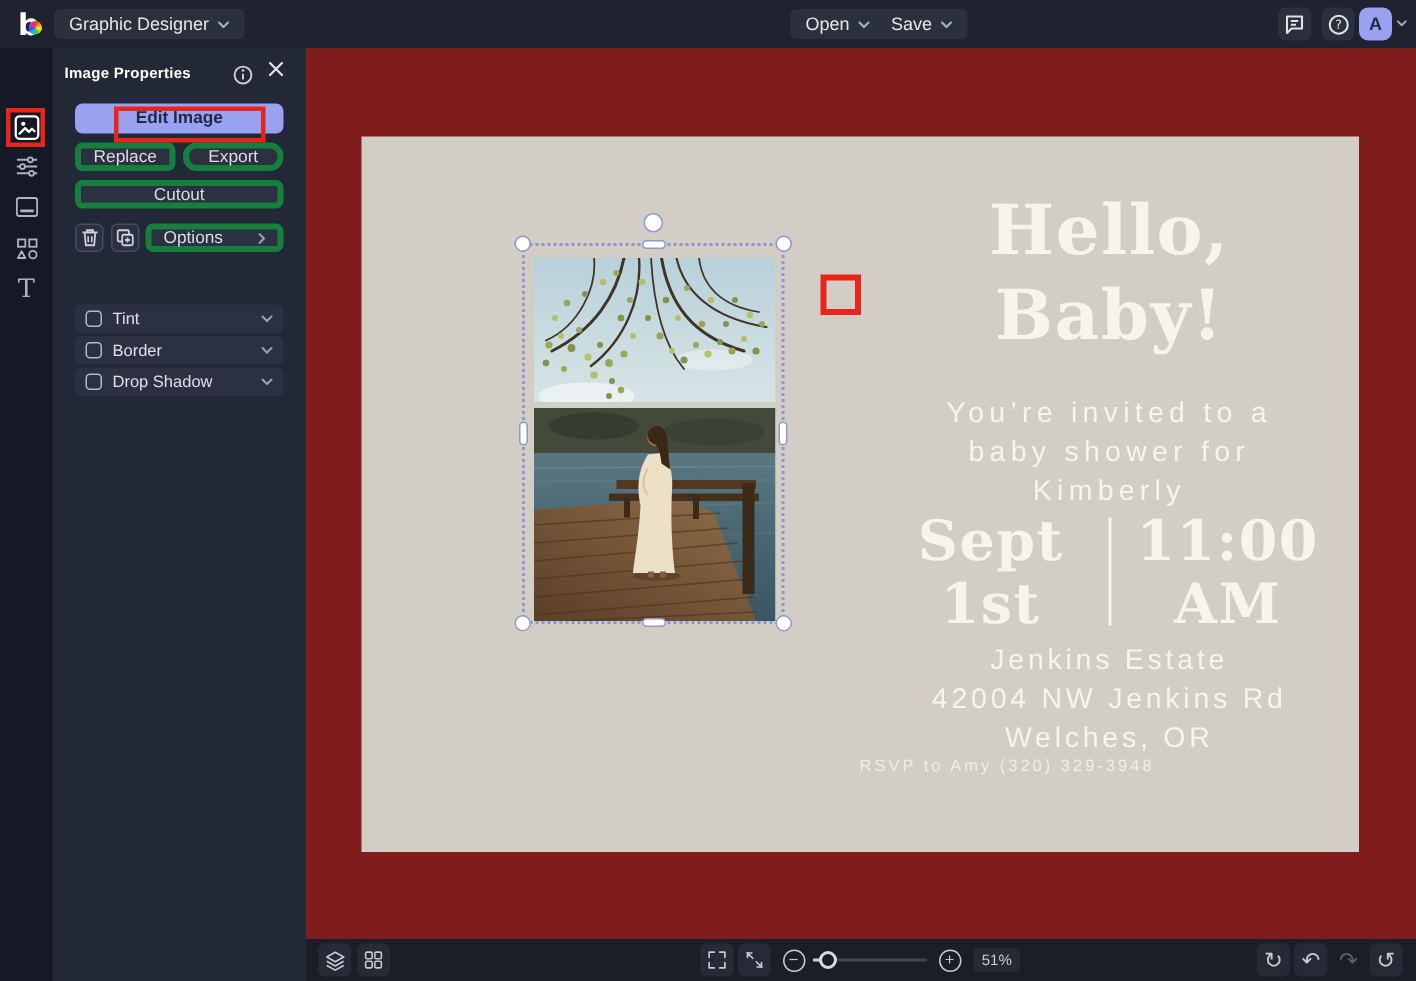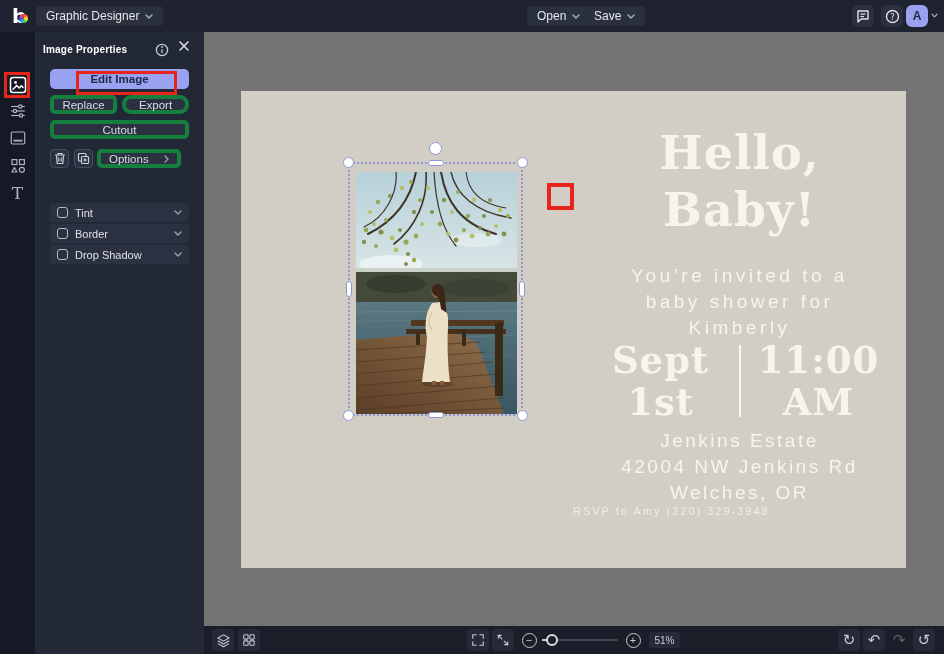--- a/index.html
+++ b/index.html
@@ -45,30 +45,30 @@
   .btn-primary { background:#98a2f1; color:#232945; font-weight:700; }
   .btn-dark { background:#2b3140; border:4px solid #15803d; color:#d9dce4; }
   #btn-edit { left:15px; top:37px; width:139px; height:20px; }
   #btn-replace { left:15px; top:63px; width:67px; height:19px; }
   #btn-export { left:87px; top:63px; width:67px; height:19px;border-radius:9px; }
   #btn-cutout { left:15px; top:88px; width:139px; height:19px; }
   .tool-btn { position:absolute; top:117px; width:19px; height:19px; background:#2b3140; border:1px solid #454c5f;
           border-radius:4px; display:flex; align-items:center; justify-content:center; color:#ccd0d9; cursor:pointer; }
   #btn-trash { left:15px; }
   #btn-dup { left:39px; }
-  #btn-options { left:62px; top:117px; width:84px; height:19px; justify-content:space-between; padding:0 8px; }
+  #btn-options { left:62px; top:117px; width:92px; height:19px; justify-content:space-between; padding:0 8px; }
   .toggle-row { position:absolute; left:15px; width:139px; height:19px; background:#2b3140; border-radius:4px;
           display:flex; align-items:center; padding:0 7px; gap:7px; cursor:pointer; }
   .toggle-row .cb { width:11px; height:11px; border:1.5px solid #b4bac6; border-radius:3px; flex:none; }
   .toggle-row .lbl { font-size:11px; color:#dde0e7; flex:1; }
   .toggle-row .chev { color:#9aa0ad; }
   #tg-0 { top:150px; } #tg-1 { top:171px; } #tg-2 { top:192px; } #tg-3 { top:213px; }
 
   
-  .canvas { position:absolute; left:204px; top:32px; width:740px; height:622px; background:#737373; }
+  .canvas { position:absolute; left:204px; top:32px; width:740px; height:622px; background:#7f1d1d; }
   .card { position:absolute; left:37px; top:59px; width:665px; height:477px; background:#d3cec5; }
   .card-title { position:absolute; left:332px; top:34px; width:333px; text-align:center; color:#f7f4ed;
           font:700 46px/57px "DejaVu Serif", serif; letter-spacing:1px; }
   .card-invite { position:absolute; left:332px; top:172px; width:333px; text-align:center;
           color:rgba(250,248,242,.9); font-size:19px; line-height:26px; letter-spacing:3.5px; }
   .card-datetime { position:absolute; left:332px; top:248px; width:333px; display:flex;
           justify-content:center; align-items:center; color:#f7f4ed; }
   .dt-col { width:128px; text-align:center; font:700 37px/42px "DejaVu Serif", serif; letter-spacing:1px; }
   .dt-divider { width:2px; height:72px; background:rgba(250,248,242,.95); margin:0 14px; }
   .card-address { position:absolute; left:332px; top:337px; width:333px; text-align:center;

